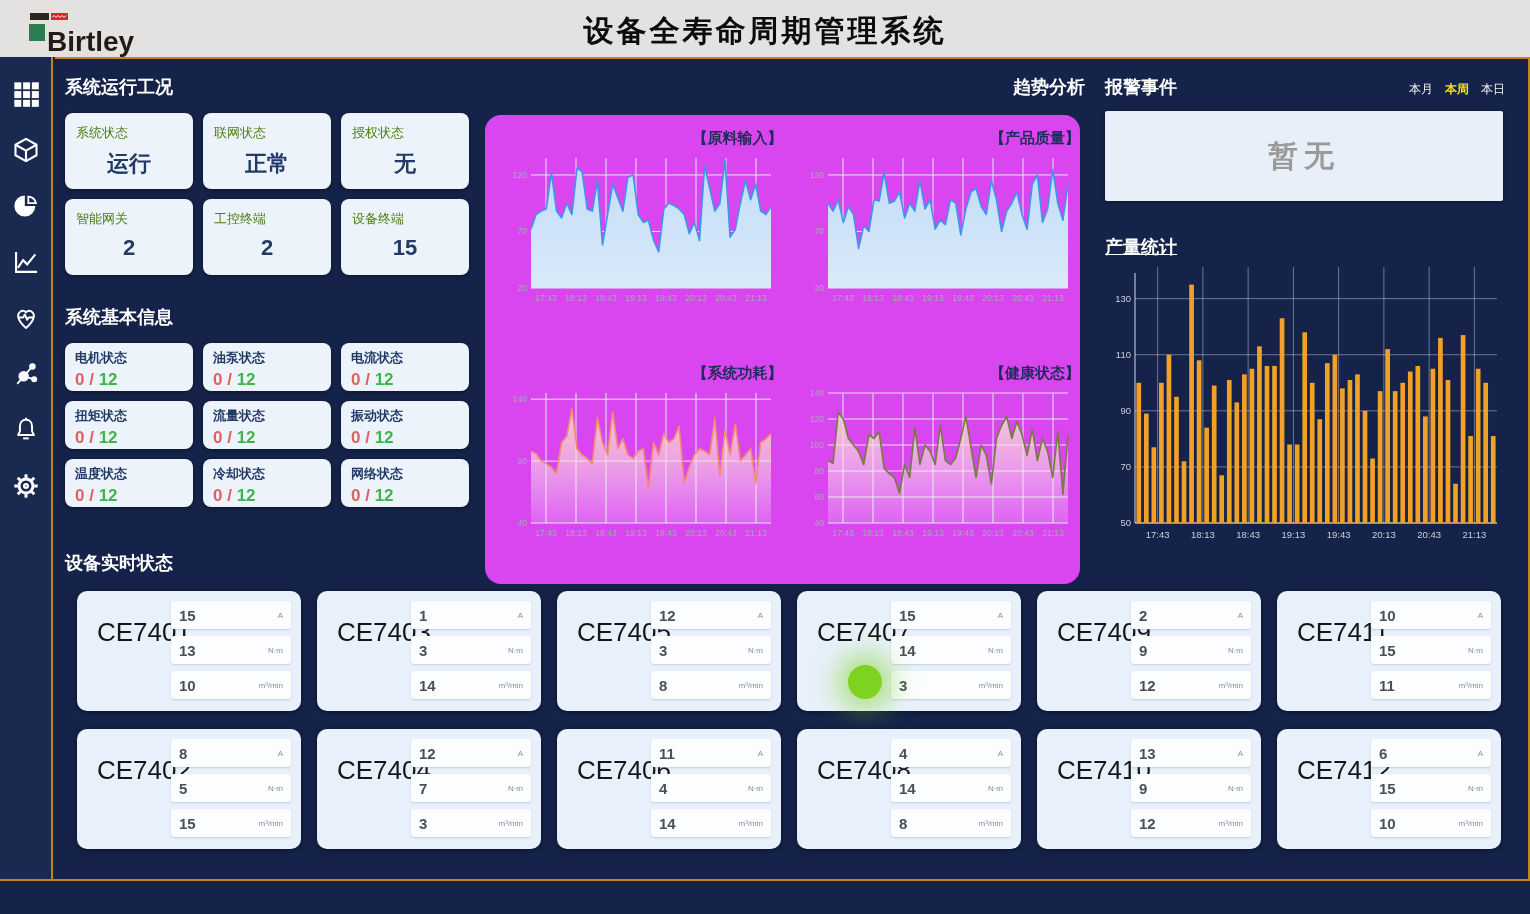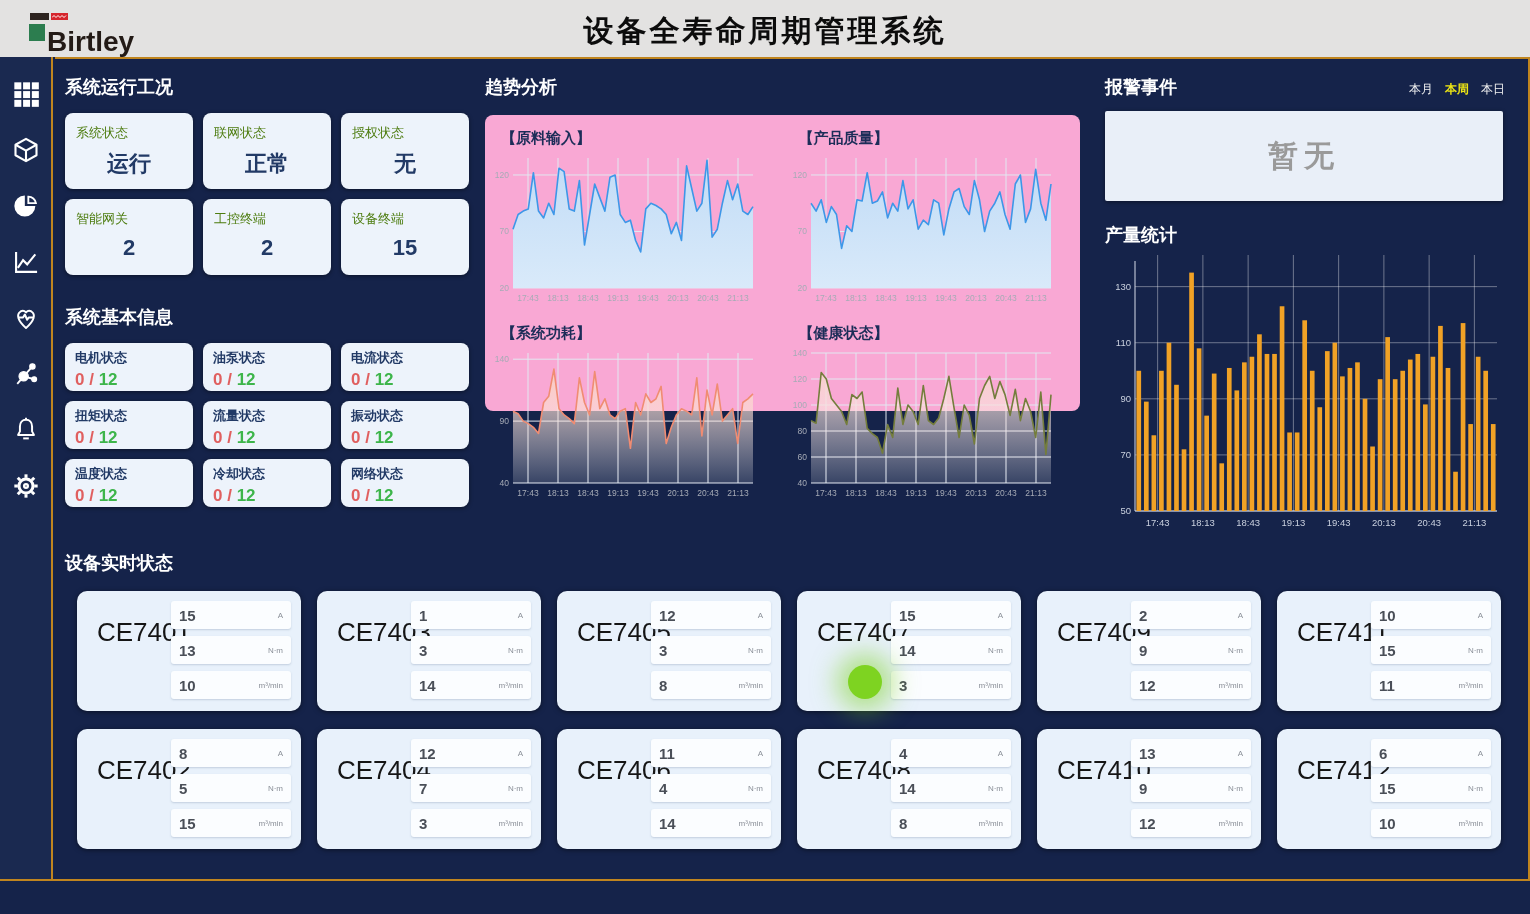--- a/index.html
+++ b/index.html
@@ -31,34 +31,34 @@
   .grid3{display:grid;grid-template-columns:repeat(3,128px);gap:10px;margin-top:14px;}
   .pcard{background:#edf3fb;border-radius:8px;box-shadow:0 1px 4px rgba(0,0,0,.45);position:relative;}
   .st-card{height:76px;}
   .st-card .lbl{position:absolute;left:11px;top:11px;font-size:13px;color:#4d7c0f;}
   .st-card .val{position:absolute;left:0;right:0;top:36px;text-align:center;font-size:22px;font-weight:700;color:#223a66;}
   .if-card{height:48px;padding:6px 10px;box-sizing:border-box;}
   .if-card .lbl{font-size:13px;font-weight:700;color:#223a66;}
   .if-card .cnt{font-size:17px;font-weight:700;margin-top:3px;}
   .red{color:#e05f5f;} .green{color:#3db54a;}
   
-  .mid-col{position:absolute;left:430px;top:16px;width:600px;}
-  .trend-panel{margin-top:16px;width:595px;height:296px;background:#f9a8d4;border-radius:8px;
+  .mid-col{position:absolute;left:430px;top:16px;width:600px;text-align:right;}
+  .trend-panel{margin-top:16px;width:595px;height:469px;background:#d946ef;border-radius:16px;
                display:grid;grid-template-columns:repeat(2,1fr);grid-template-rows:repeat(2,1fr);}
   .mini{position:relative;}
   .mc-title{font-size:15px;font-weight:700;color:#1c2d58;margin:14px 0 2px 16px;}
   
   .right-col{position:absolute;left:1050px;top:16px;width:410px;}
   .alarm-head{display:flex;justify-content:space-between;align-items:baseline;width:400px;}
   .tabs span{font-size:12px;color:#f2f2f2;margin-left:12px;cursor:pointer;}
   .tabs span.active{color:#ece414;font-weight:700;}
   .alarm-card{width:398px;height:90px;margin-top:12px;background:#e9eff8;border-radius:2px;
               display:flex;align-items:center;justify-content:center;box-shadow:0 1px 4px rgba(0,0,0,.45);}
   .alarm-card span{font-size:30px;font-weight:700;color:#9a9a9a;letter-spacing:6px;}
-  .prod-title{margin-top:22px;}
+  .prod-title{margin-top:34px;text-decoration:underline;}
   #prod-chart{margin-top:6px;}
   
   .bottom{position:absolute;left:10px;top:492px;width:1455px;}
   .dev-grid{display:grid;grid-template-columns:repeat(6,224px);gap:18px 16px;margin-top:16px;padding-left:12px;}
   .dev-card{position:relative;width:224px;height:120px;background:#e8f1fb;border-radius:10px;
             box-shadow:0 1px 5px rgba(0,0,0,.5);cursor:pointer;}
   .dev-name{position:absolute;left:20px;top:26px;font-size:26px;color:#151515;}
   .dev-rows{position:absolute;right:10px;top:10px;width:120px;display:flex;flex-direction:column;gap:7px;}
   .dev-row{height:28px;background:#fbfdff;border-radius:3px;display:flex;align-items:center;
            justify-content:space-between;padding:0 8px;box-shadow:0 1px 2px rgba(120,140,170,.35);}

